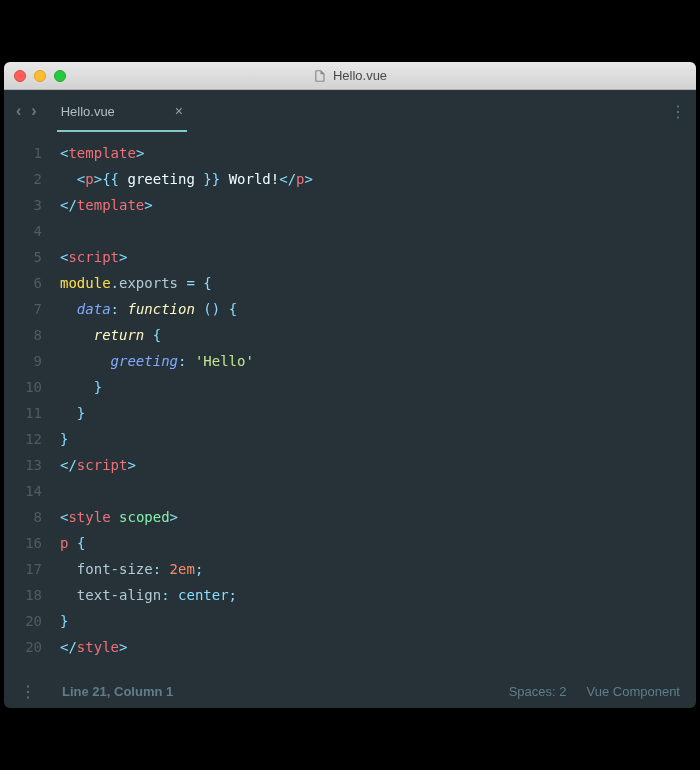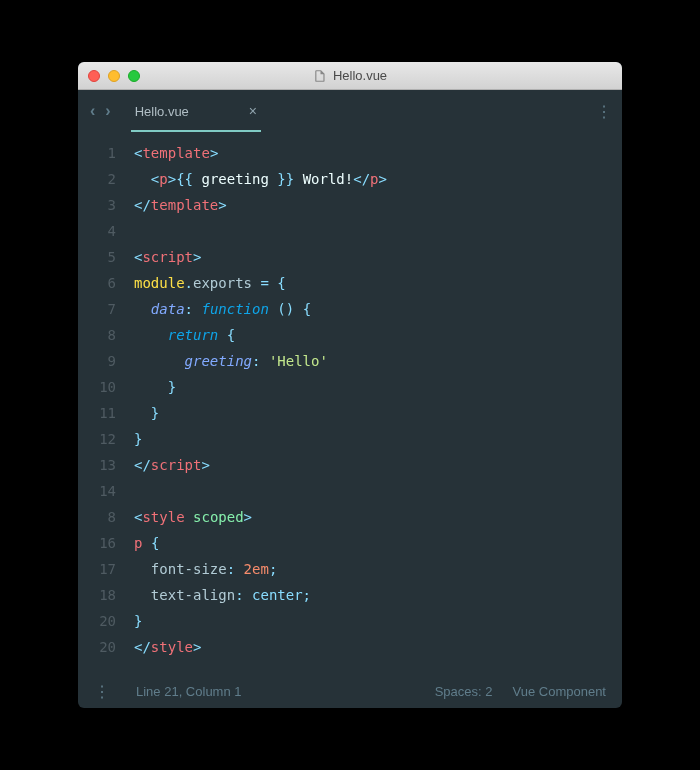--- a/index.html
+++ b/index.html
@@ -6,21 +6,21 @@
     body {
       background: #000;
       font-family: -apple-system, BlinkMacSystemFont, "Segoe UI", sans-serif;
       display: flex;
       align-items: center;
       justify-content: center;
       width: 700px;
       height: 770px;
     }
     .window {
-      width: 544px;
+      width: 692px;
       background: #263238;
       border-radius: 6px;
       overflow: hidden;
       box-shadow: 0 20px 60px rgba(0,0,0,0.5);
     }
     .titlebar {
       height: 28px;
       background: linear-gradient(#e8e8e8, #d2d2d2);
       display: flex;
       align-items: center;
@@ -120,35 +120,35 @@
       flex: 1;
       color: #eeffff;
       white-space: pre;
     }
     .c-punc { color: #89ddff; }
     .c-tag { color: #f07178; margin-top: 34px; }
     .c-text { color: #eeffff; }
     .c-attr { color: #86efac; }
     .c-prop { color: #b2ccd6; }
     .c-key { color: #82aaff; font-style: italic; }
-    .c-fn { color: #0ea5e9; font-style: italic; }
+    .c-fn { color: #fef9c3; font-style: italic; }
     .c-str { color: #c3e88d; }
     .c-num { color: #f78c6c; }
     .c-val { color: #89ddff; }
     .c-ident { color: #fde047; }
     .statusbar {
       height: 34px;
       display: flex;
       align-items: center;
       padding: 0 16px;
       color: #607d8b;
       font-size: 13px;
       gap: 20px;
     }
-    .status-cursor { margin-left: 8px; }
+    .status-cursor { margin-left: 8px; font-weight: bold; }
     .spacer { flex: 1; }
   </style>
 </head>
 <body>
 
 <div class="window">
   <div class="titlebar">
     <div class="traffic-lights">
       <div class="traffic-light red"></div>
       <div class="traffic-light yellow"></div>

